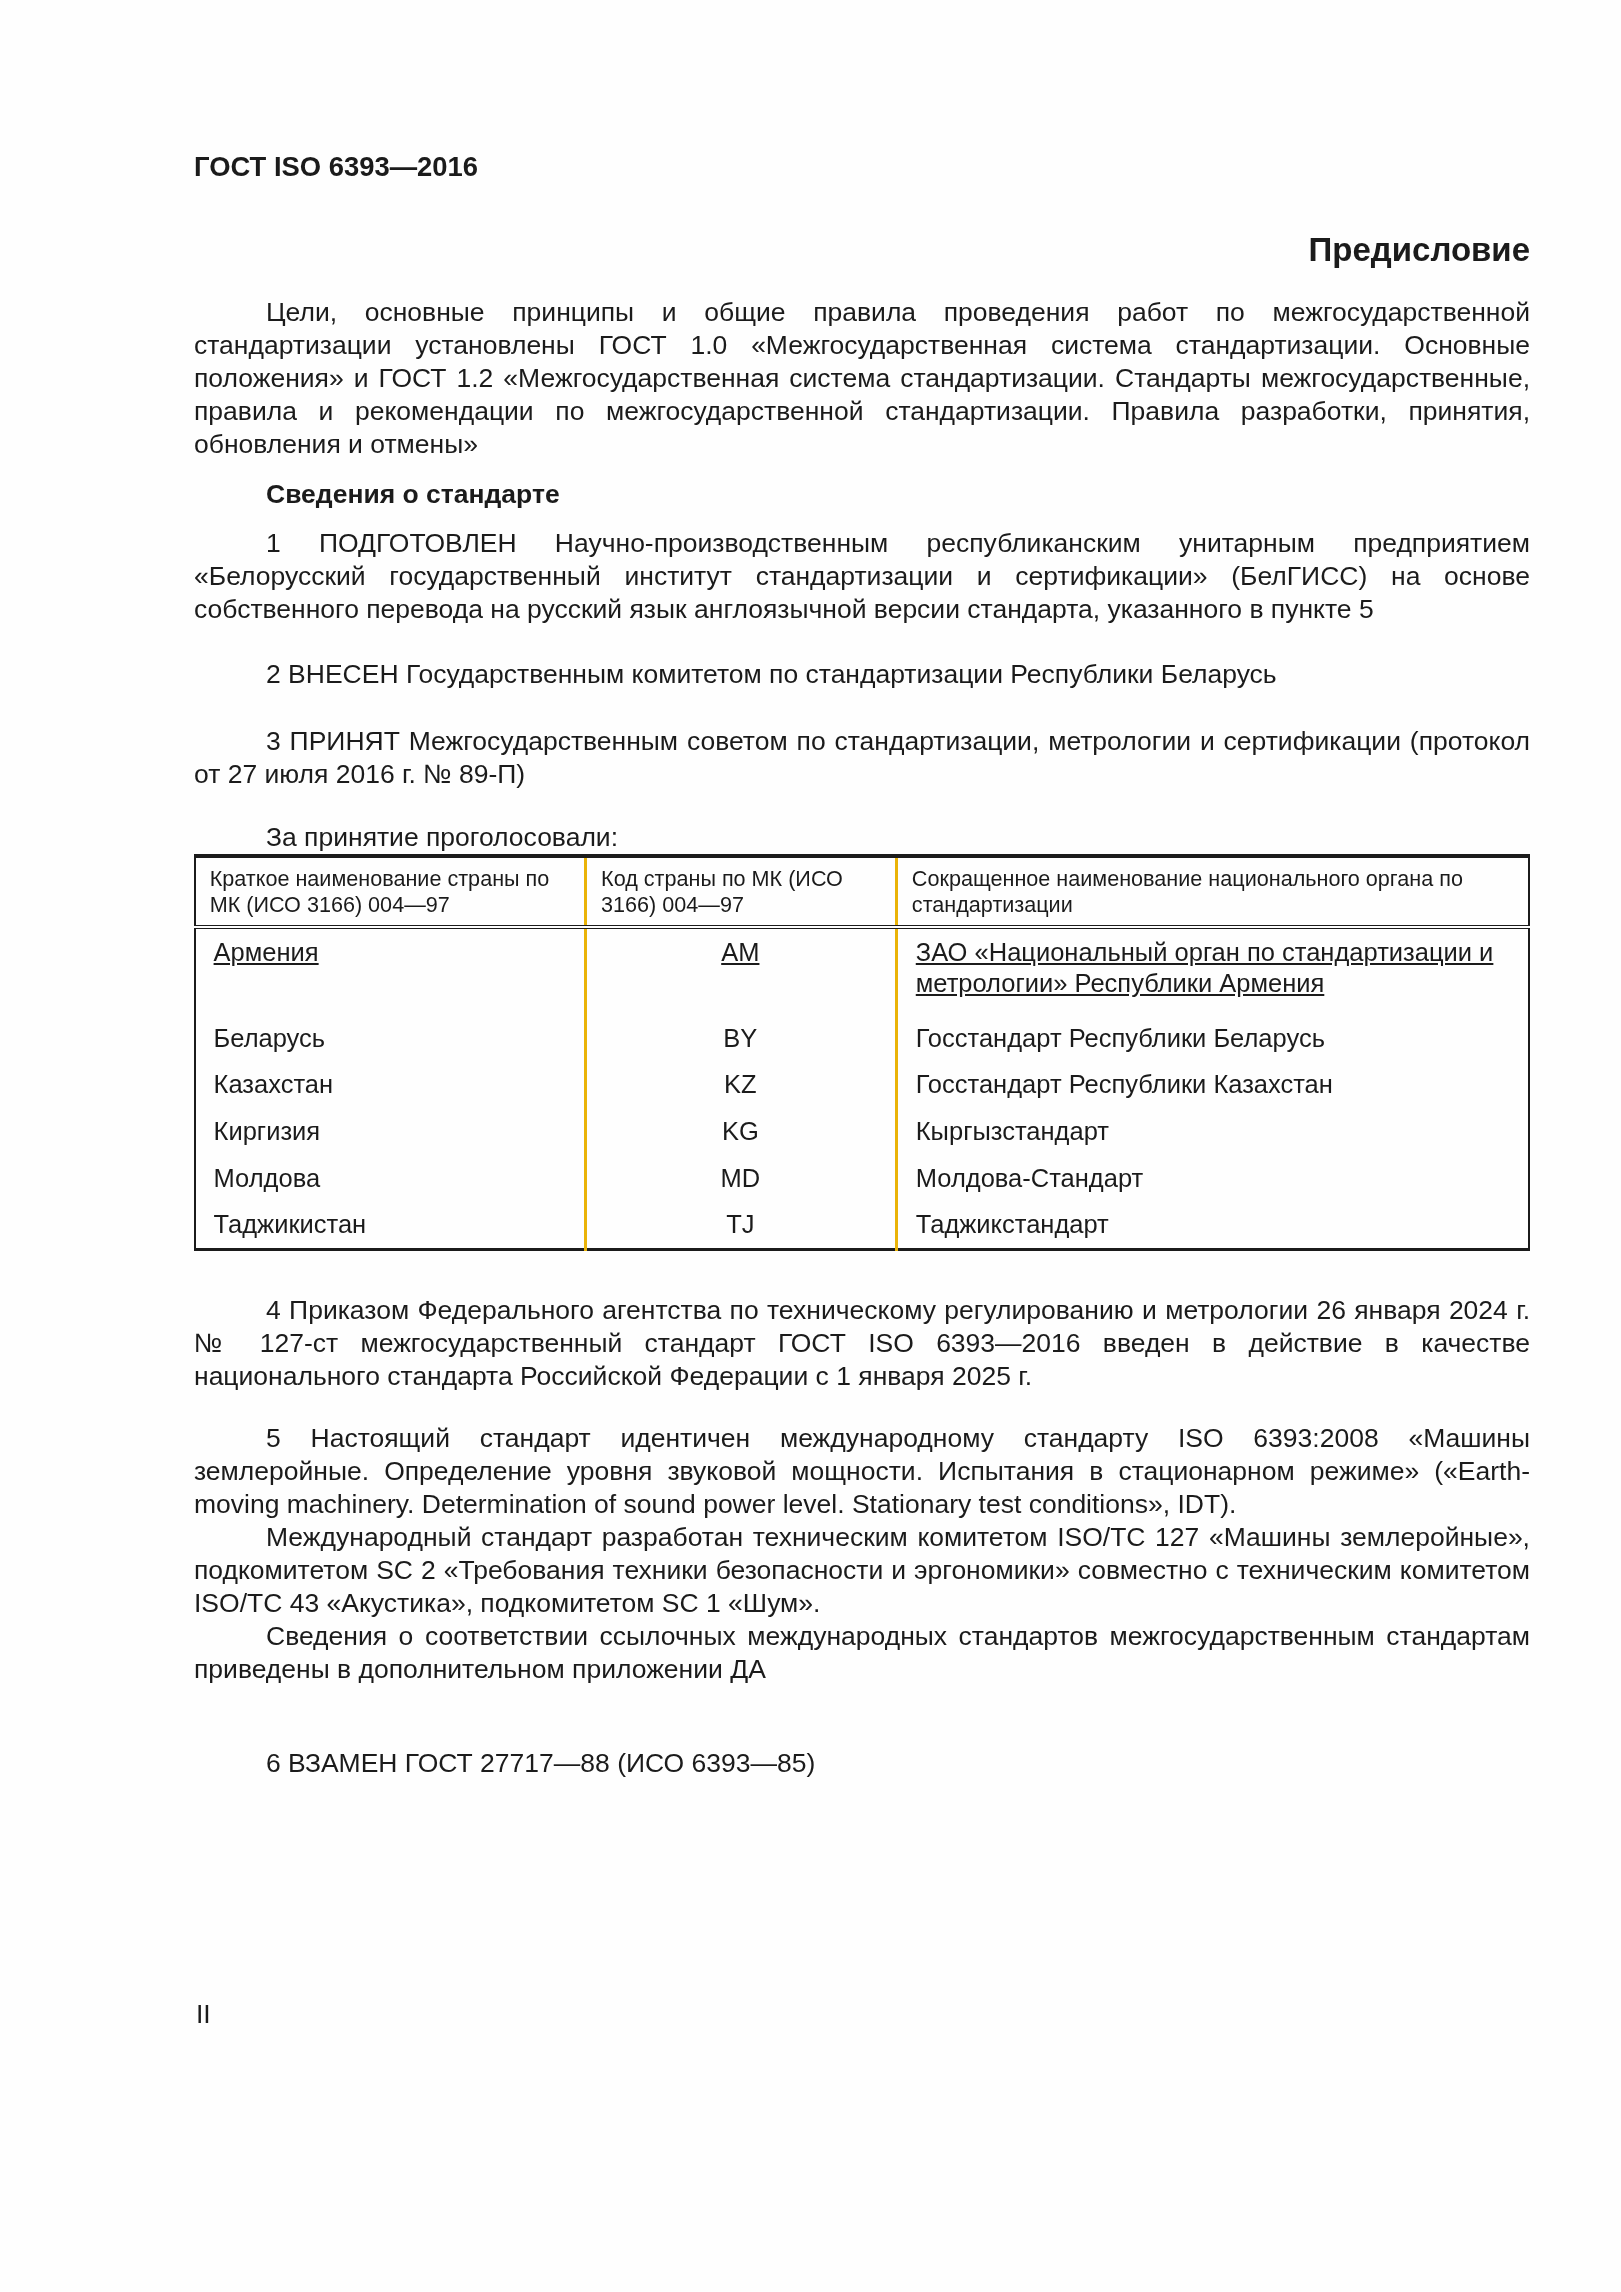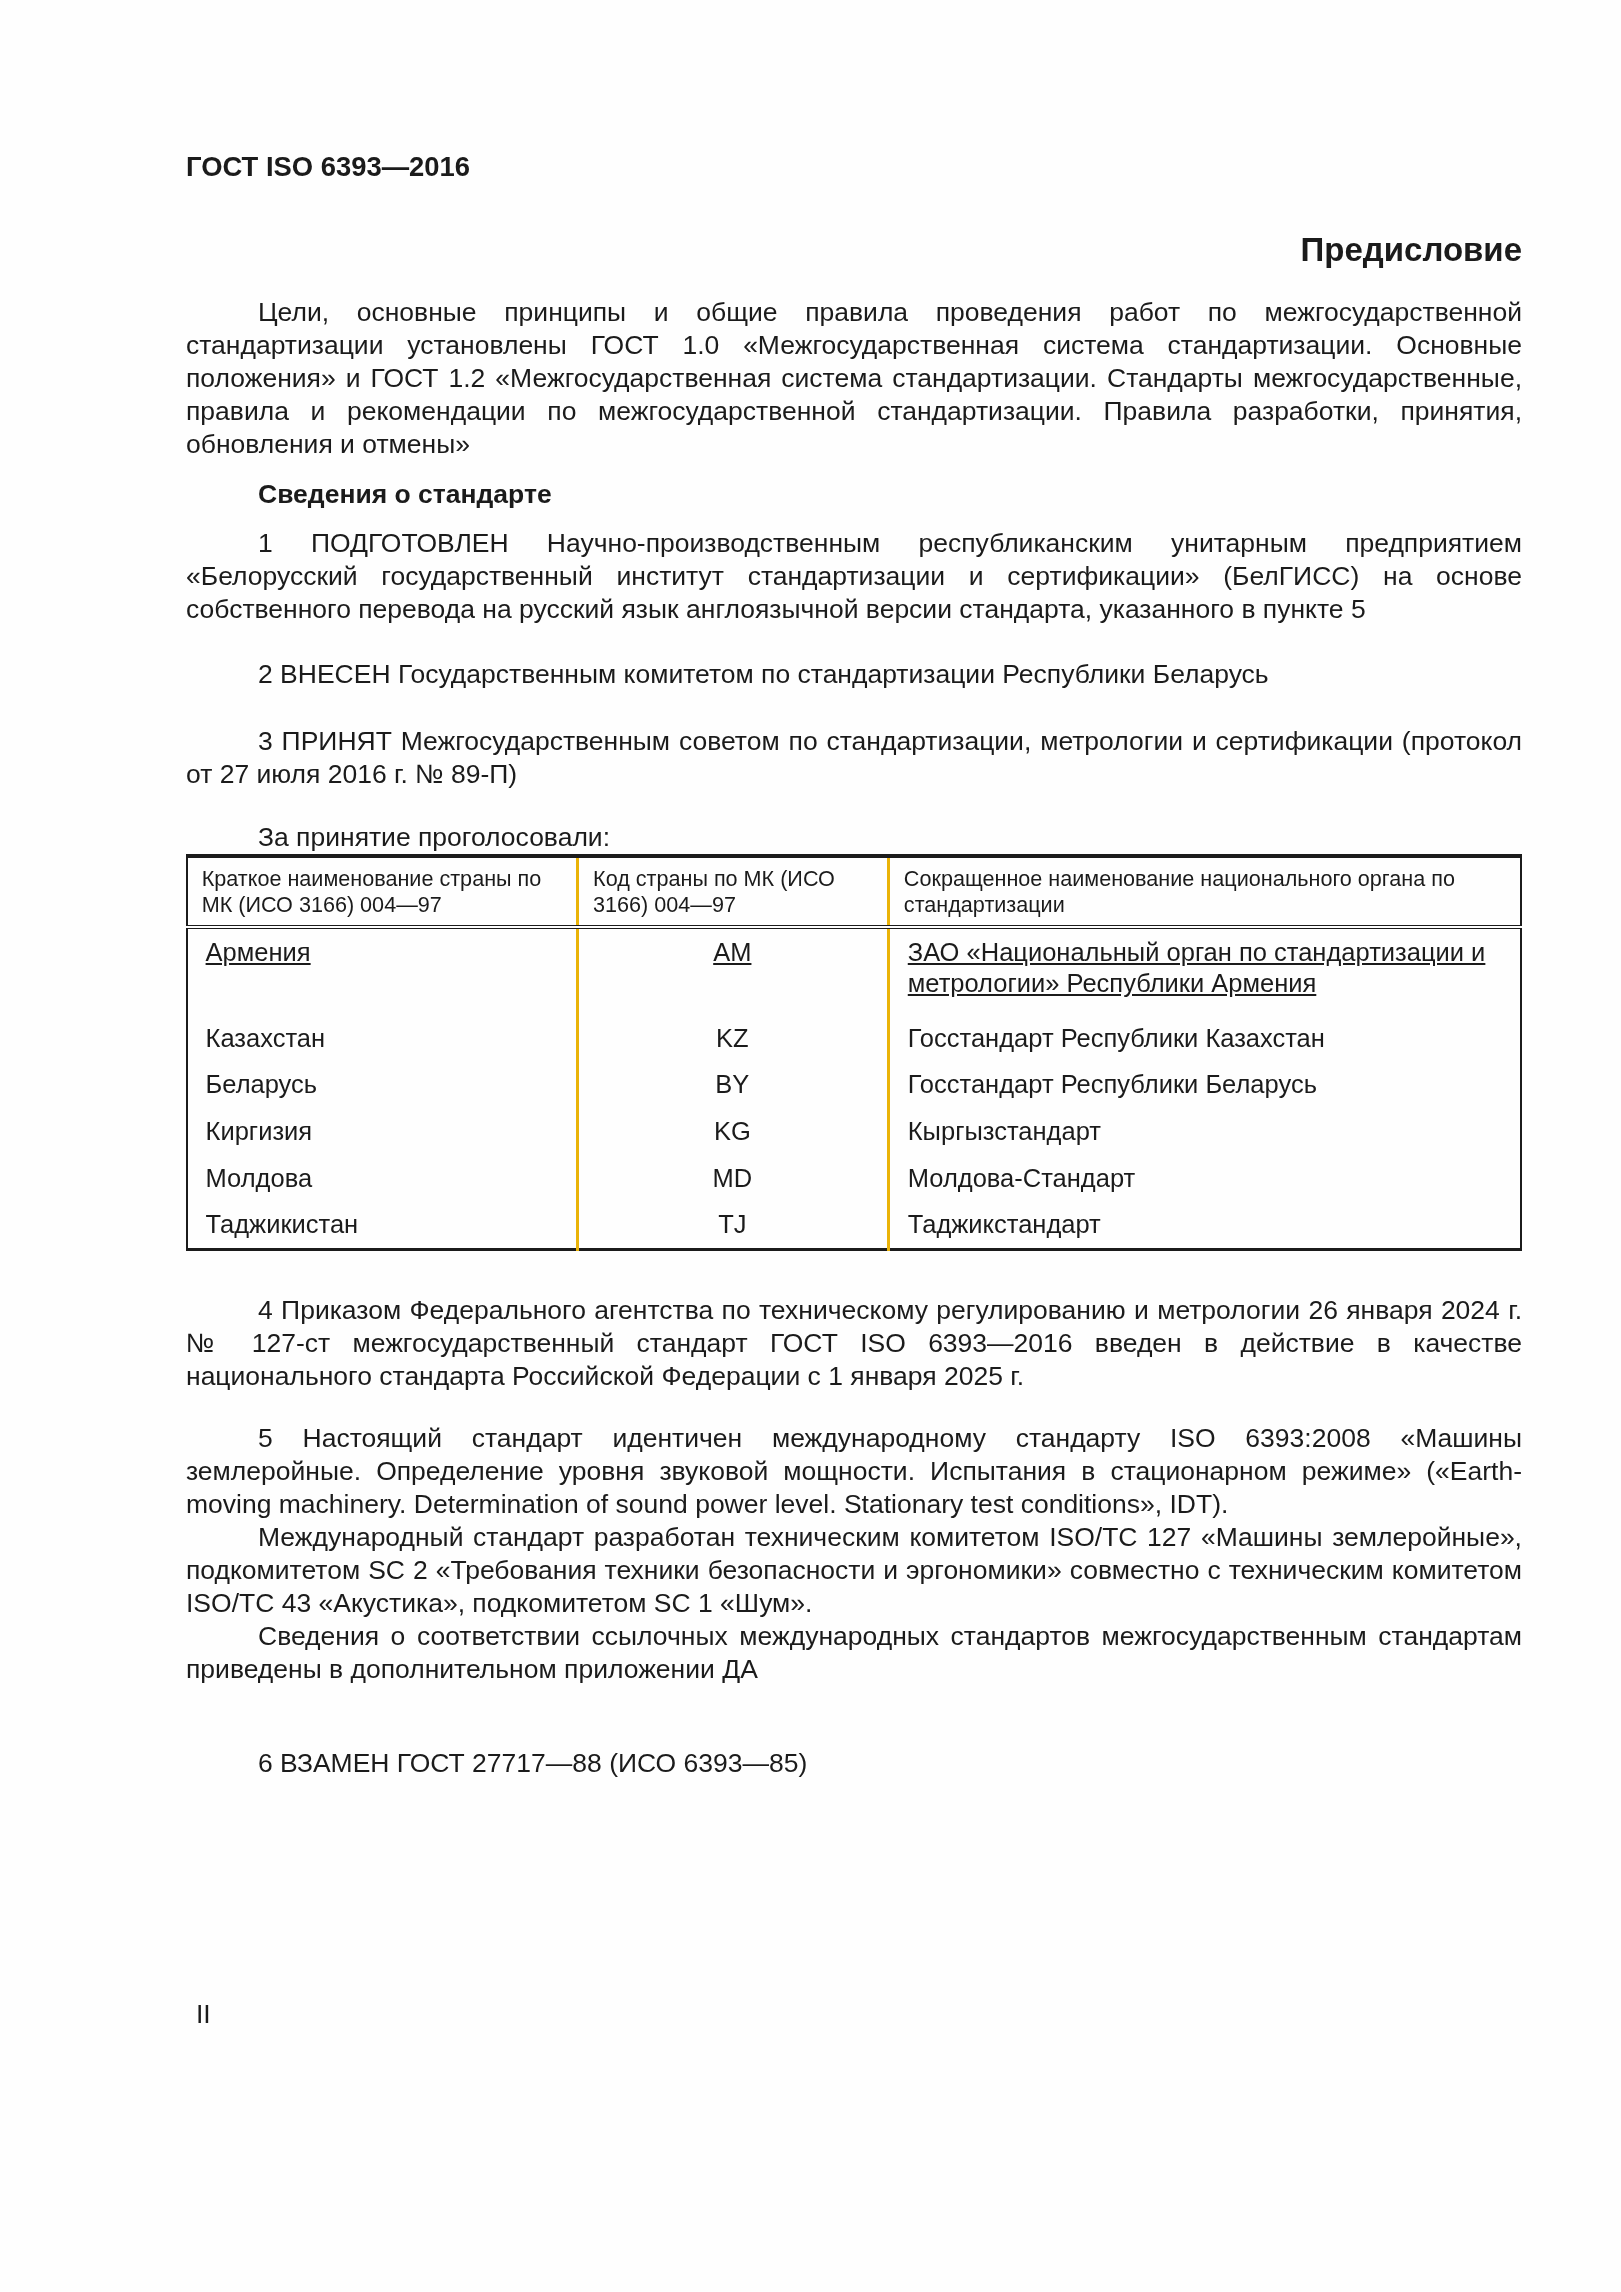--- a/index.html
+++ b/index.html
@@ -11,21 +11,21 @@
     width: 1621px;
     height: 2293px;
     background: #fefefe;
     color: #1b1b1b;
     font-family: "Liberation Sans", "DejaVu Sans", sans-serif;
     overflow: hidden;
   }
 
   .content {
     position: absolute;
-    left: 186px;
+    left: 194px;
     top: 0;
     width: 1336px;
   }
 
   .doc-code {
     padding-top: 150px;
     font-size: 27.4px;
     font-weight: bold;
     line-height: 33px;
   }
@@ -137,28 +137,28 @@
           <th>Сокращенное наименование национального органа по стандартизации</th>
         </tr>
       </thead>
       <tbody>
         <tr class="tall">
           <td>Армения</td>
           <td class="code">AM</td>
           <td>ЗАО «Национальный орган по стандартизации и метрологии» Республики Армения</td>
         </tr>
         <tr>
+          <td>Беларусь</td>
+          <td class="code">BY</td>
+          <td>Госстандарт Республики Беларусь</td>
+        </tr>
+        <tr>
           <td>Казахстан</td>
           <td class="code">KZ</td>
           <td>Госстандарт Республики Казахстан</td>
-        </tr>
-        <tr>
-          <td>Беларусь</td>
-          <td class="code">BY</td>
-          <td>Госстандарт Республики Беларусь</td>
         </tr>
         <tr>
           <td>Киргизия</td>
           <td class="code">KG</td>
           <td>Кыргызстандарт</td>
         </tr>
         <tr>
           <td>Молдова</td>
           <td class="code">MD</td>
           <td>Молдова-Стандарт</td>

